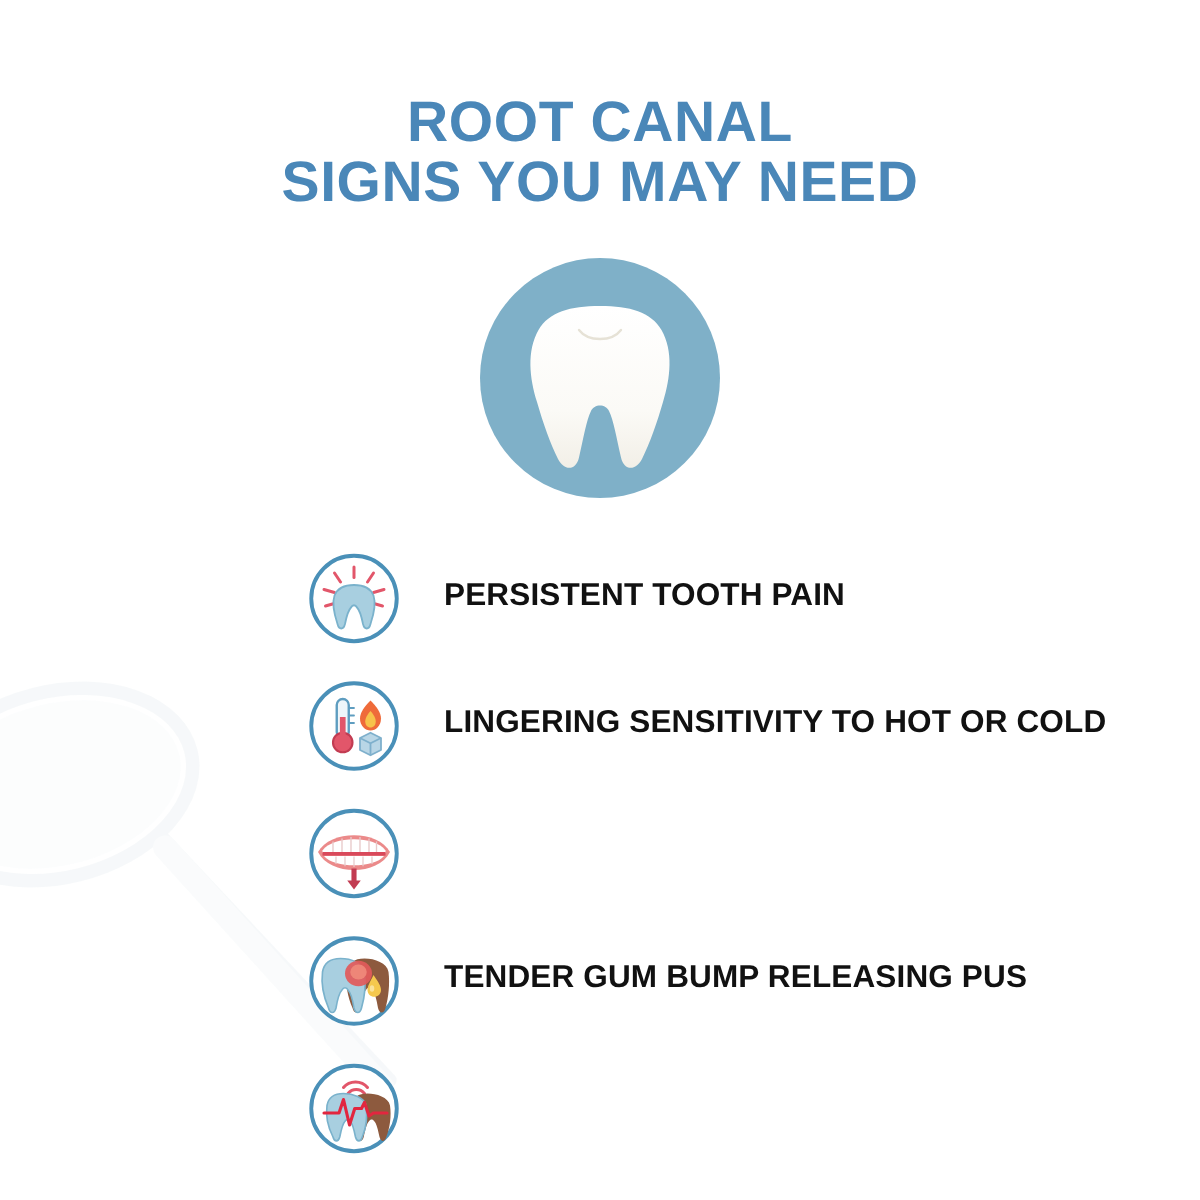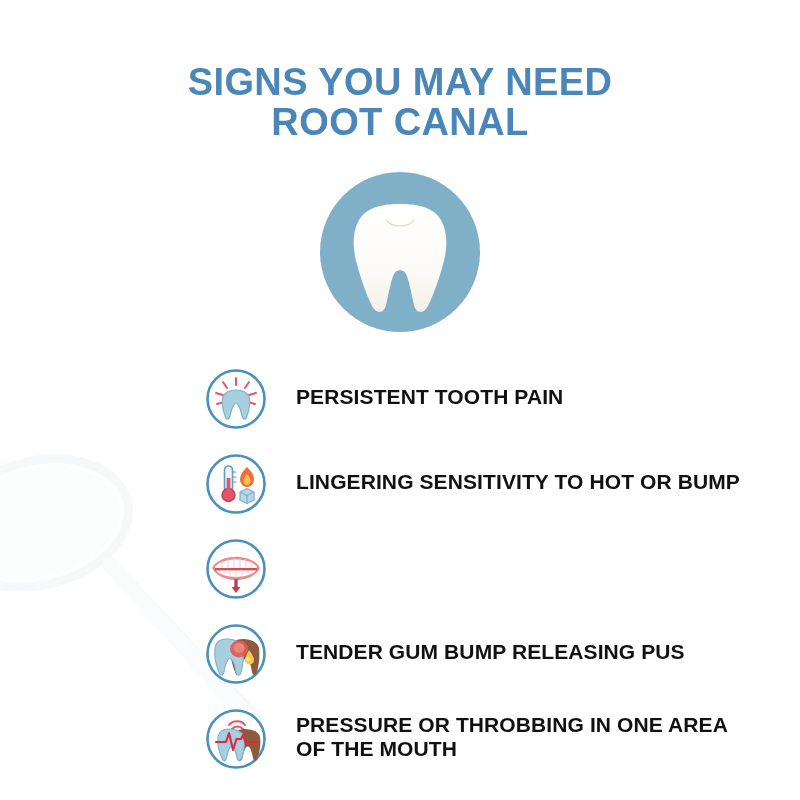--- a/index.html
+++ b/index.html
@@ -114,22 +114,22 @@
       <g fill="none" stroke="#f0f4f6" stroke-width="9">
         <ellipse cx="78" cy="93" rx="92" ry="62" transform="rotate(-14 78 93)"></ellipse>
         <path d="M148 128 L300 290" stroke-linecap="round"></path>
       </g>
       <ellipse cx="78" cy="93" rx="84" ry="54" transform="rotate(-14 78 93)" fill="#fafcfd"></ellipse>
       <path d="M150 135 L295 295" stroke="#f6f9fa" stroke-width="16" stroke-linecap="round" fill="none"></path>
     </svg>
   </div>
 
   <div class="title-block">
+    <div class="title-line">ROOT CANAL</div>
     <div class="title-line">SIGNS YOU MAY NEED</div>
-    <div class="title-line">ROOT CANAL</div>
   </div>
 
   <div class="hero-circle">
     <svg width="160" height="160" viewBox="0 0 160 160" xmlns="http://www.w3.org/2000/svg">
       <defs>
         <linearGradient id="heroToothG" x1="0" y1="0" x2="0" y2="1">
           <stop offset="0%" stop-color="#ffffff"></stop>
           <stop offset="65%" stop-color="#fbfaf6"></stop>
           <stop offset="100%" stop-color="#f2efe7"></stop>
         </linearGradient>
@@ -199,21 +199,21 @@
                    C 49 31, 45.5 34, 42 34
                    C 38.5 34, 35 31, 35 26
                    C 35 22, 38 18, 42 14 Z" fill="#ef6b3a"></path>
           <path d="M42 21 C 44.5 24, 45.5 26, 45.5 28 C 45.5 30.5, 44 32, 42 32 C 40 32, 38.5 30.5, 38.5 28 C 38.5 26, 39.5 24, 42 21 Z" fill="#f7c24b"></path>
 
           <path d="M35 39 L42 35.5 L49 39 L49 47 L42 50.5 L35 47 Z" fill="#b9d6e6" stroke="#7fb0cc" stroke-width="1.2" stroke-linejoin="round"></path>
           <path d="M35 39 L42 42.5 L49 39" fill="none" stroke="#7fb0cc" stroke-width="1.2"></path>
           <path d="M42 42.5 L42 50.5" fill="none" stroke="#7fb0cc" stroke-width="1.2"></path>
         </svg>
       </div>
-      <div class="sign-label">LINGERING SENSITIVITY TO HOT OR BUMP</div>
+      <div class="sign-label">LINGERING SENSITIVITY TO HOT OR COLD</div>
     </div>
 
     <div class="sign-row">
       <div class="sign-icon">
         <svg width="62" height="62" viewBox="0 0 62 62" xmlns="http://www.w3.org/2000/svg">
           <circle cx="31" cy="31" r="28.5" fill="#ffffff" stroke="#4a90b8" stroke-width="2.6"></circle>
 
           <path d="M7 30 C 15 15, 47 15, 55 30 C 47 46, 15 46, 7 30 Z" fill="#eb8a8a"></path>
 
           <path d="M10 29 C 17 19, 45 19, 52 29 L 52 30.5 L 10 30.5 Z" fill="#ffffff"></path>
@@ -310,17 +310,16 @@
                    C 22.5 45, 23.5 41, 25 39.5
                    C 26 38, 27.5 38, 28.5 39.5
                    C 30 41, 31 45, 32 50
                    C 33 53.5, 35.5 53.5, 36.5 50
                    C 39 44, 40 36, 39 29
                    C 38 23.5, 30 21, 24 21 Z" fill="#a8cfe0" stroke="#7ab2cc" stroke-width="1.1"></path>
 
           <path d="M11 34 L21 34 L24 25 L28 42 L31.5 31 L36 31 L38 27 L41 36 L44 34 L53 34" fill="none" stroke="#e2263f" stroke-width="2.1" stroke-linejoin="round" stroke-linecap="round"></path>
         </svg>
       </div>
-      <div class="sign-label">PRESSURE OR THROBBING IN ONE AREA OF THE MOUTH</div>
     </div>
 
   </div>
 </div>
 
 </body></html>

